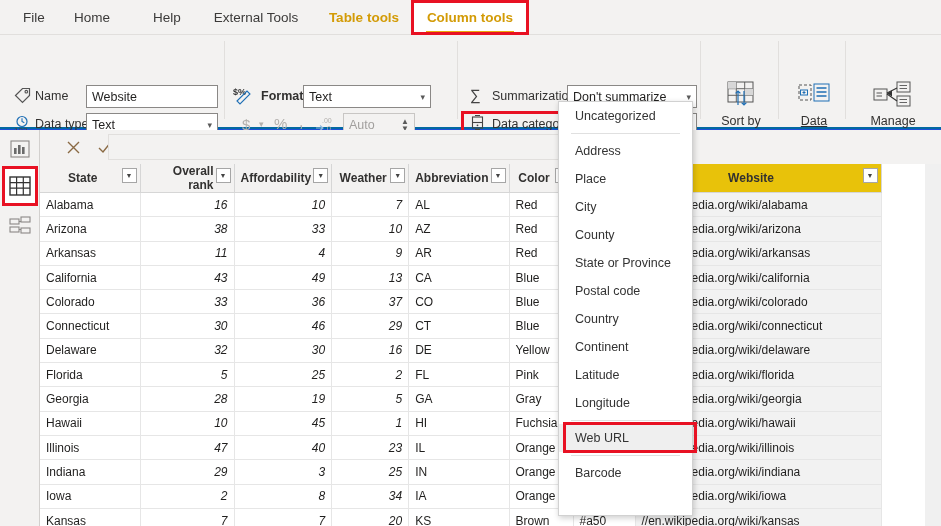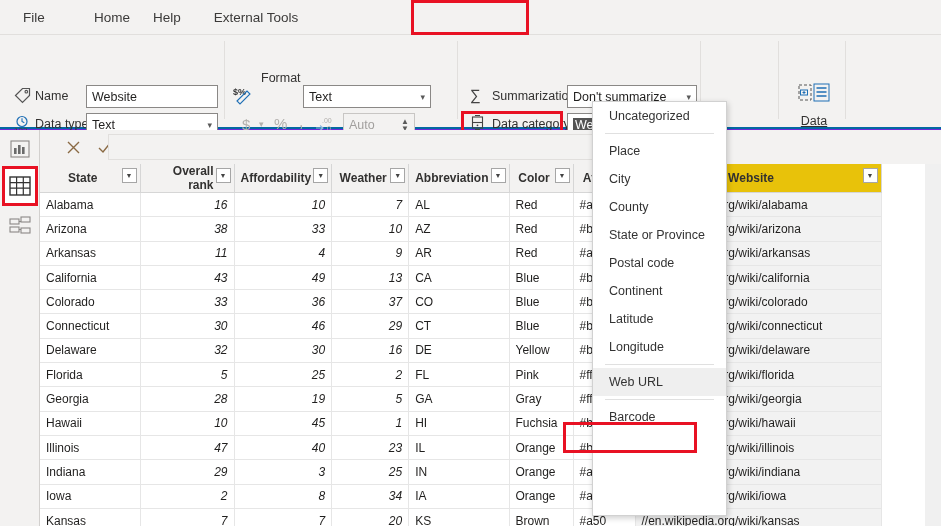--- a/index.html
+++ b/index.html
@@ -4,21 +4,21 @@
 <style>
   * { box-sizing: border-box; }
   html, body {
     margin: 0; padding: 0;
     width: 941px; height: 526px;
     overflow: hidden;
     font-family: "Liberation Sans", sans-serif;
     background: #ffffff;
     color: #333333;
   }
-  #app { position: relative; width: 941px; height: 526px; background:#6d28d9;padding-left:34px; }
+  #app { position: relative; width: 941px; height: 526px; background:#1d4ed8;padding-left:34px; }
 
   
   .tabbar {
     position: absolute; left:0; top:0; width:941px; height:35px;
     background:#f3f2f1;
     border-bottom: 1px solid #e1dfdd;
   }
   .tab {
     position:absolute; top:0; height:35px;
     display:flex; align-items:center; justify-content:center;
@@ -125,21 +125,21 @@
   }
   table.grid td {
     height:24.3px; border-right:1px solid #e6e6e6; border-bottom:1px solid #e6e6e6;
     padding:0 6px; font-size:12px; color:#201f1e; white-space:nowrap; overflow:hidden;
   }
   td.num { text-align:right; font-style:italic; }
   td.urlcell { background:#f2f2f2; }
 
   
   .dropdown {
-    position:absolute; left:592px; top:101px; width:135px; height:415px;
+    position:absolute; left:558px; top:101px; width:135px; height:415px;
     background:#ffffff; border:1px solid #d1d1d1;
     box-shadow: 1px 2px 6px rgba(0,0,0,0.20);
     z-index:50;
   }
   .ddi {
     height:28px; display:flex; align-items:center; padding-left:16px;
     font-size:12.5px; color:#333333;
   }
   .ddi.hl { background:#efefef; }
   .ddsep { height:1px; background:#e0e0e0; margin:3px 12px; }
@@ -152,29 +152,35 @@
 </style>
 </head>
 <body>
 
 <div id="app">
 
   <div class="tabbar">
     <div class="tab" style="left:8px;width:52px;">
         <span>File</span>
       </div>
-    <div class="tab" style="left:80px;width:64px;">
+    <div class="tab" style="left:60px;width:64px;">
         <span>Home</span>
       </div>
     <div class="tab" style="left:140px;width:54px;">
         <span>Help</span>
       </div>
     <div class="tab" style="left:200px;width:112px;">
         <span>External Tools</span>
       </div>
+    <div class="tab contextual" style="left:318px;width:92px;">
+        <span>Table tools</span>
+      </div>
+    <div class="tab contextual active" style="left:414px;width:112px;">
+        <span>Column tools</span>
+      </div>
     <div class="tab-redbox" style="left:411px;top:0px;width:118px;height:35px;"></div>
   </div>
 
   <div class="ribbon">
 
     <div class="grp-sep" style="left:224px;"></div>
     <div class="grp-sep" style="left:457px;"></div>
     <div class="grp-sep" style="left:700px;"></div>
     <div class="grp-sep" style="left:778px;"></div>
     <div class="grp-sep" style="left:845px;"></div>
@@ -203,21 +209,21 @@
       <span class="chev">▾</span>
     </div>
     <div class="grp-label" style="left:40px;top:107px;width:150px;">Structure</div>
 
     <span class="icn" style="left:233px;top:50px;">
       <svg width="24" height="20" viewBox="0 0 24 20">
           <text x="0" y="10" font-size="9" font-weight="bold" fill="#333" font-family="Liberation Sans, sans-serif">$%</text>
           <path d="M4 16 L14 6 L17 9 L7 19 Z" fill="none" stroke="#1f6fb5" stroke-width="1.1"></path>
         </svg>
     </span>
-    <div class="rowlabel" style="left:261px;top:36px;">Format</div>
+    <div class="rowlabel" style="left:261px;top:54px;font-weight:bold;">Format</div>
     <div class="fieldbox" style="left:303px;top:50px;width:128px;height:23px;">
       <span>Text</span>
       <span class="chev">▾</span>
     </div>
 
     <div class="rowlabel dis" style="left:242px;top:81px;font-size:15px;">$</div>
     <span class="icn dis" style="left:259px;top:84px;font-size:9px;color:#b3b0ad;">▾</span>
     <div class="rowlabel dis" style="left:274px;top:80px;font-size:15px;">%</div>
     <div class="rowlabel dis" style="left:299px;top:78px;font-size:16px;">,</div>
     <span class="icn" style="left:316px;top:80px;">
@@ -249,38 +255,68 @@
         </svg>
     </span>
     <div class="rowlabel" style="left:492px;top:82px;">Data category</div>
     <div class="fieldbox" style="left:567px;top:78px;width:130px;height:23px;">
       <span class="selhl">Web URL</span>
       <span class="chev">▾</span>
     </div>
     <div class="redbox" style="left:461px;top:76px;width:102px;height:27px;"></div>
     <div class="grp-label" style="left:490px;top:107px;width:80px;text-align:left;">Pr</div>
 
+    <div class="bigbtn" style="left:710px;top:46px;width:62px;">
+      <span class="icn" style="position:relative;left:0;top:0;">
+        <svg width="34" height="27" viewBox="0 0 34 27">
+            <rect x="4" y="1" width="25" height="20" fill="none" stroke="#555" stroke-width="1"></rect>
+            <path d="M4 7.7 H29 M4 14.3 H29 M12.3 1 V21 M20.7 1 V21" stroke="#555" stroke-width="0.9"></path>
+            <rect x="4" y="1" width="8.3" height="6.7" fill="#d7d7d7"></rect>
+            <rect x="20.7" y="7.7" width="8.3" height="6.6" fill="#d7d7d7"></rect>
+            <path d="M14 24 L14 10 M11.6 12.4 L14 10 L16.4 12.4" fill="none" stroke="#1f6fb5" stroke-width="1.2"></path>
+            <path d="M20 10 L20 24 M17.6 21.6 L20 24 L22.4 21.6" fill="none" stroke="#1f6fb5" stroke-width="1.2"></path>
+          </svg>
+      </span>
+      <div class="cap"><span>Sort by</span></div>
+      <div><span>column</span> <span style="font-size:9px;">▾</span></div>
+    </div>
     <div class="grp-label" style="left:702px;top:107px;width:76px;">Sort</div>
 
     <div class="bigbtn" style="left:786px;top:46px;width:56px;text-decoration:underline;">
       <span class="icn" style="position:relative;left:0;top:0;">
         <svg width="34" height="27" viewBox="0 0 34 27">
             <rect x="2" y="4" width="12" height="15" fill="none" stroke="#555" stroke-width="1" stroke-dasharray="3 2"></rect>
             <path d="M8 8 H8.01" stroke="none"></path>
             <rect x="3.5" y="9" width="7" height="5" fill="none" stroke="#1f6fb5" stroke-width="1"></rect>
             <path d="M7 10 V13 M5.5 11.5 H8.5" stroke="#1f6fb5" stroke-width="1"></path>
             <rect x="17" y="3" width="15" height="17" fill="none" stroke="#1f6fb5" stroke-width="1"></rect>
             <path d="M19.5 7 H29.5 M19.5 11 H29.5 M19.5 15 H29.5" stroke="#1f6fb5" stroke-width="1.4"></path>
           </svg>
       </span>
       <div class="cap"><span>Data</span></div>
       <div><span>groups</span> <span style="font-size:9px;">▾</span></div>
     </div>
     <div class="grp-label" style="left:782px;top:107px;width:62px;">Groups</div>
 
+    <div class="bigbtn" style="left:849px;top:46px;width:88px;">
+      <span class="icn" style="position:relative;left:0;top:0;">
+        <svg width="40" height="27" viewBox="0 0 40 27">
+            <rect x="1" y="8" width="13" height="11" fill="none" stroke="#555" stroke-width="1"></rect>
+            <path d="M3.5 12 H9 M3.5 15 H9" stroke="#555" stroke-width="1"></path>
+            <rect x="24" y="1" width="13" height="10" fill="none" stroke="#555" stroke-width="1"></rect>
+            <path d="M26.5 4.5 H34 M26.5 7.5 H34" stroke="#555" stroke-width="0.9"></path>
+            <rect x="24" y="15" width="13" height="10" fill="none" stroke="#555" stroke-width="1"></rect>
+            <path d="M26.5 18.5 H34 M26.5 21.5 H34" stroke="#555" stroke-width="0.9"></path>
+            <path d="M24 7 L14 12 M24 20 L14 13" stroke="#333" stroke-width="1.1"></path>
+            <path d="M14 12.5 L19 9.5 L19 15.5 Z" fill="#333"></path>
+          </svg>
+      </span>
+      <div class="cap"><span>Manage</span></div>
+      <div><span>relationships</span></div>
+    </div>
     <div class="grp-label" style="left:848px;top:107px;width:90px;">Relationships</div>
   </div>
 
   <div class="formulabar">
     <div class="fbtn" style="left:18px;">
       <svg width="15" height="15" viewBox="0 0 15 15">
           <path d="M2 2 L13 13 M13 2 L2 13" stroke="#8a6a44" stroke-width="1.4" fill="none"></path>
         </svg>
     </div>
     <div class="fbtn" style="left:50px;">
@@ -498,25 +534,27 @@
             <td class="urlcell">//en.wikipedia.org/wiki/kansas</td>
           </tr>
         </tbody>
     </table>
   </div>
   <div class="vtrack"></div>
 
   <div class="dropdown" id="ddmenu">
       <div class="ddi">Uncategorized</div>
       <div class="ddsep"></div>
+      <div class="ddi">Address</div>
       <div class="ddi">Place</div>
       <div class="ddi">City</div>
       <div class="ddi">County</div>
       <div class="ddi">State or Province</div>
       <div class="ddi">Postal code</div>
+      <div class="ddi">Country</div>
       <div class="ddi">Continent</div>
       <div class="ddi">Latitude</div>
       <div class="ddi">Longitude</div>
       <div class="ddsep"></div>
       <div class="ddi hl">Web URL</div>
       <div class="ddsep"></div>
       <div class="ddi">Barcode</div>
     </div>
   <div class="redbox" style="left:563px;top:422px;width:134px;height:31px;z-index:60;"></div>
 

